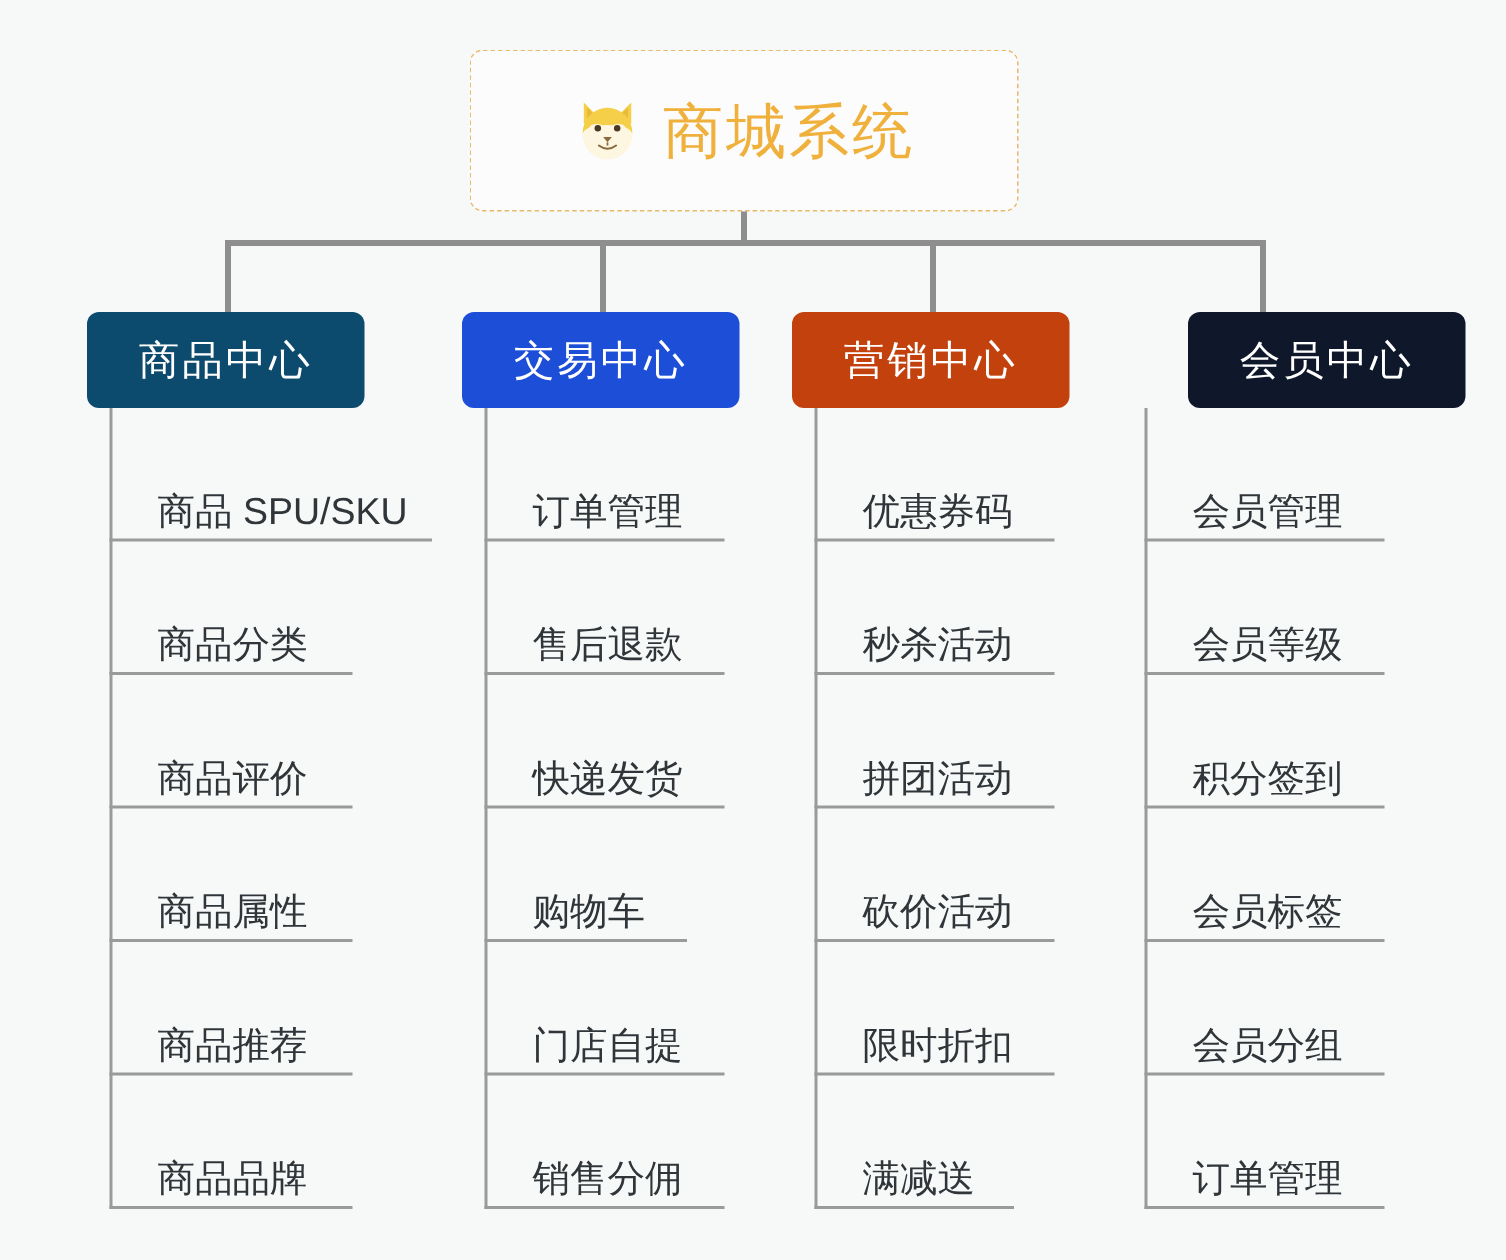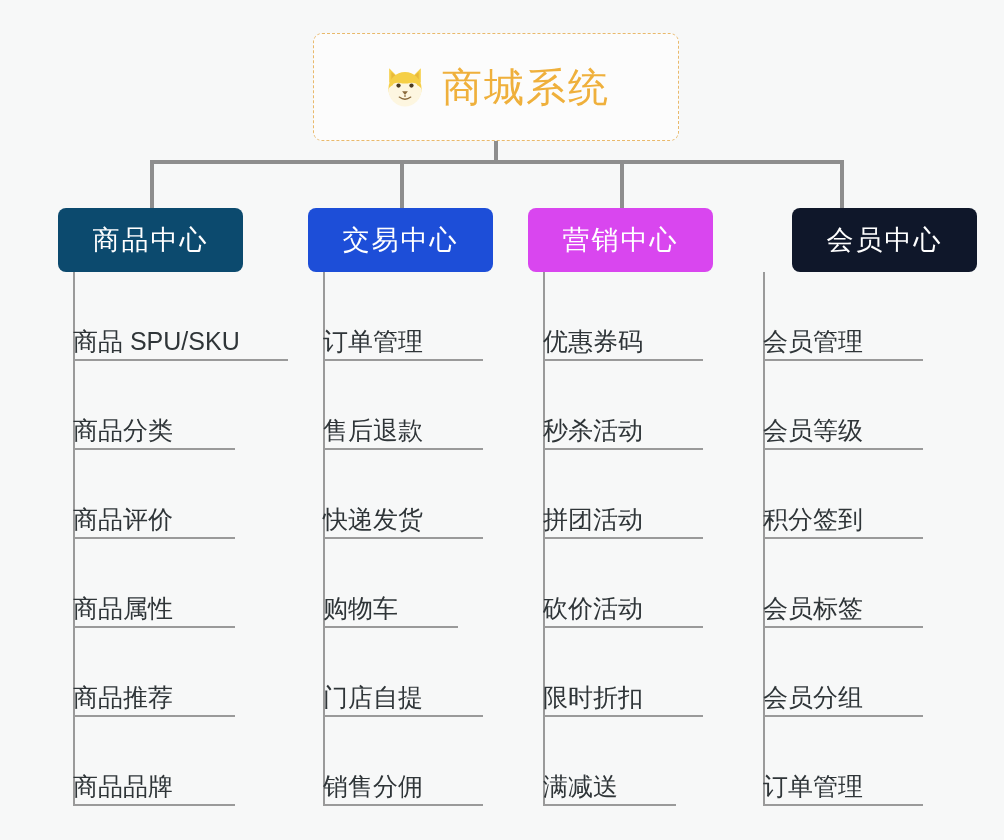--- a/index.html
+++ b/index.html
@@ -105,20 +105,21 @@
     top: 0;
     width: 2px;
     background: #9a9a9a;
   }
   .leaf {
     position: relative;
     box-sizing: border-box;
     height: 89px;
     display: flex;
     align-items: flex-end;
+    padding-left: 32px;
     padding-bottom: 6px;
     text-align: right;
   }
   .leaf-label {
     font-size: 25px;
     color: #2f3538;
     white-space: nowrap;
     line-height: 1.1;
   }
   .leaf-underline {
@@ -217,21 +218,21 @@
             <span class="leaf-label">门店自提</span>
             <div class="leaf-underline" style="width: 160px;"></div>
           </div>
           <div class="leaf">
             <span class="leaf-label">销售分佣</span>
             <div class="leaf-underline" style="width: 160px;"></div>
           </div>
         </div>
       </div>
       <div class="column" style="left: 528px; width: 185px;">
-        <div class="cat-header" style="background: #d946ef; width: 185px;">营销中心</div>
+        <div class="cat-header" style="background: #c2410c; width: 185px;">营销中心</div>
         <div class="branch">
           <div class="spine" style="height: 534px;"></div>
           <div class="leaf">
             <span class="leaf-label">优惠券码</span>
             <div class="leaf-underline" style="width: 160px;"></div>
           </div>
           <div class="leaf">
             <span class="leaf-label">秒杀活动</span>
             <div class="leaf-underline" style="width: 160px;"></div>
           </div>

